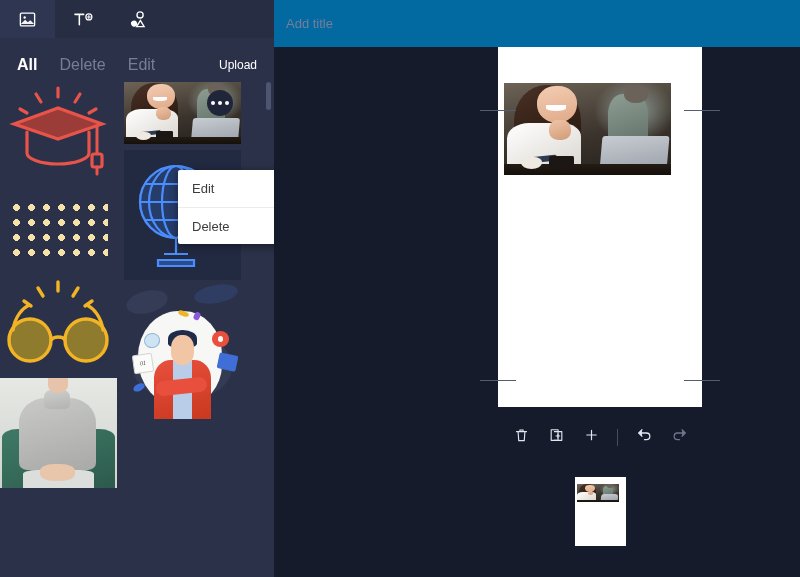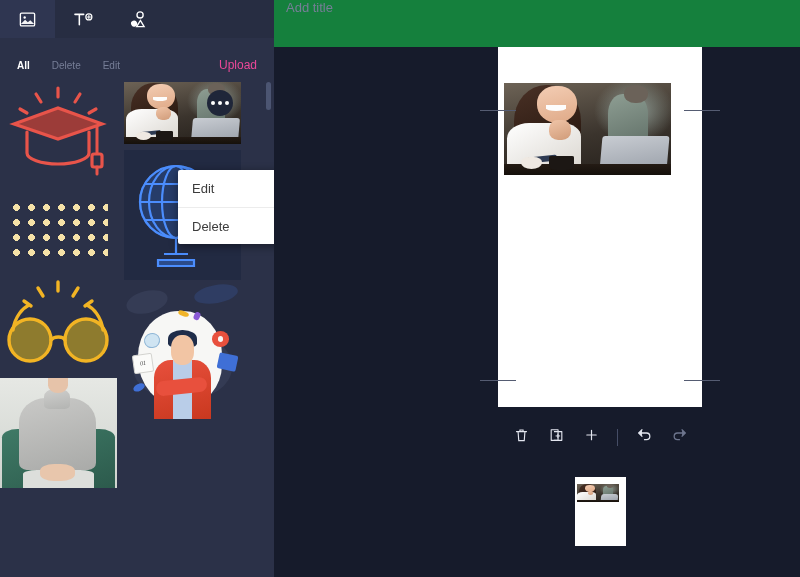--- a/index.html
+++ b/index.html
@@ -72,32 +72,32 @@
   .filters {
     flex: 0 0 auto;
     height: 34px;
     margin-top: 10px;
     padding: 0 17px;
     display: flex;
     align-items: center;
     position: relative;
   }
   .filter {
-    font-size: 10px;
+    font-size: 16px;
     color: #767e97;
     margin-right: 22px;
     cursor: pointer;
     white-space: nowrap;
   }
   .filter.active { color: #ffffff; font-weight: bold; }
   .upload-link {
     position: absolute;
     right: 17px;
     font-size: 12px;
-    color: #ec4899;
+    color: #ffffff;
     cursor: pointer;
   }
 
   
   .media-scroll {
     position: relative;
     flex: 1 1 auto;
     overflow: hidden;
   }
   .media-grid {
@@ -167,23 +167,23 @@
     color: #3c3c3c;
     cursor: pointer;
   }
   .ctx-item + .ctx-item { border-top: 1px solid #ececec; }
 
   
   .topbar {
     position: absolute;
     left: 274px; top: 0;
     width: 526px; height: 47px;
-    background: #15803d;
-    display: flex;
-    align-items: flex-start;
+    background: #0369a1;
+    display: flex;
+    align-items: center;
   }
   .title-input {
     margin-left: 12px;
     width: 250px;
     background: transparent;
     border: none;
     outline: none;
     color: #cdd2e0;
     font-size: 13px;
     font-family: "Liberation Sans", sans-serif;

